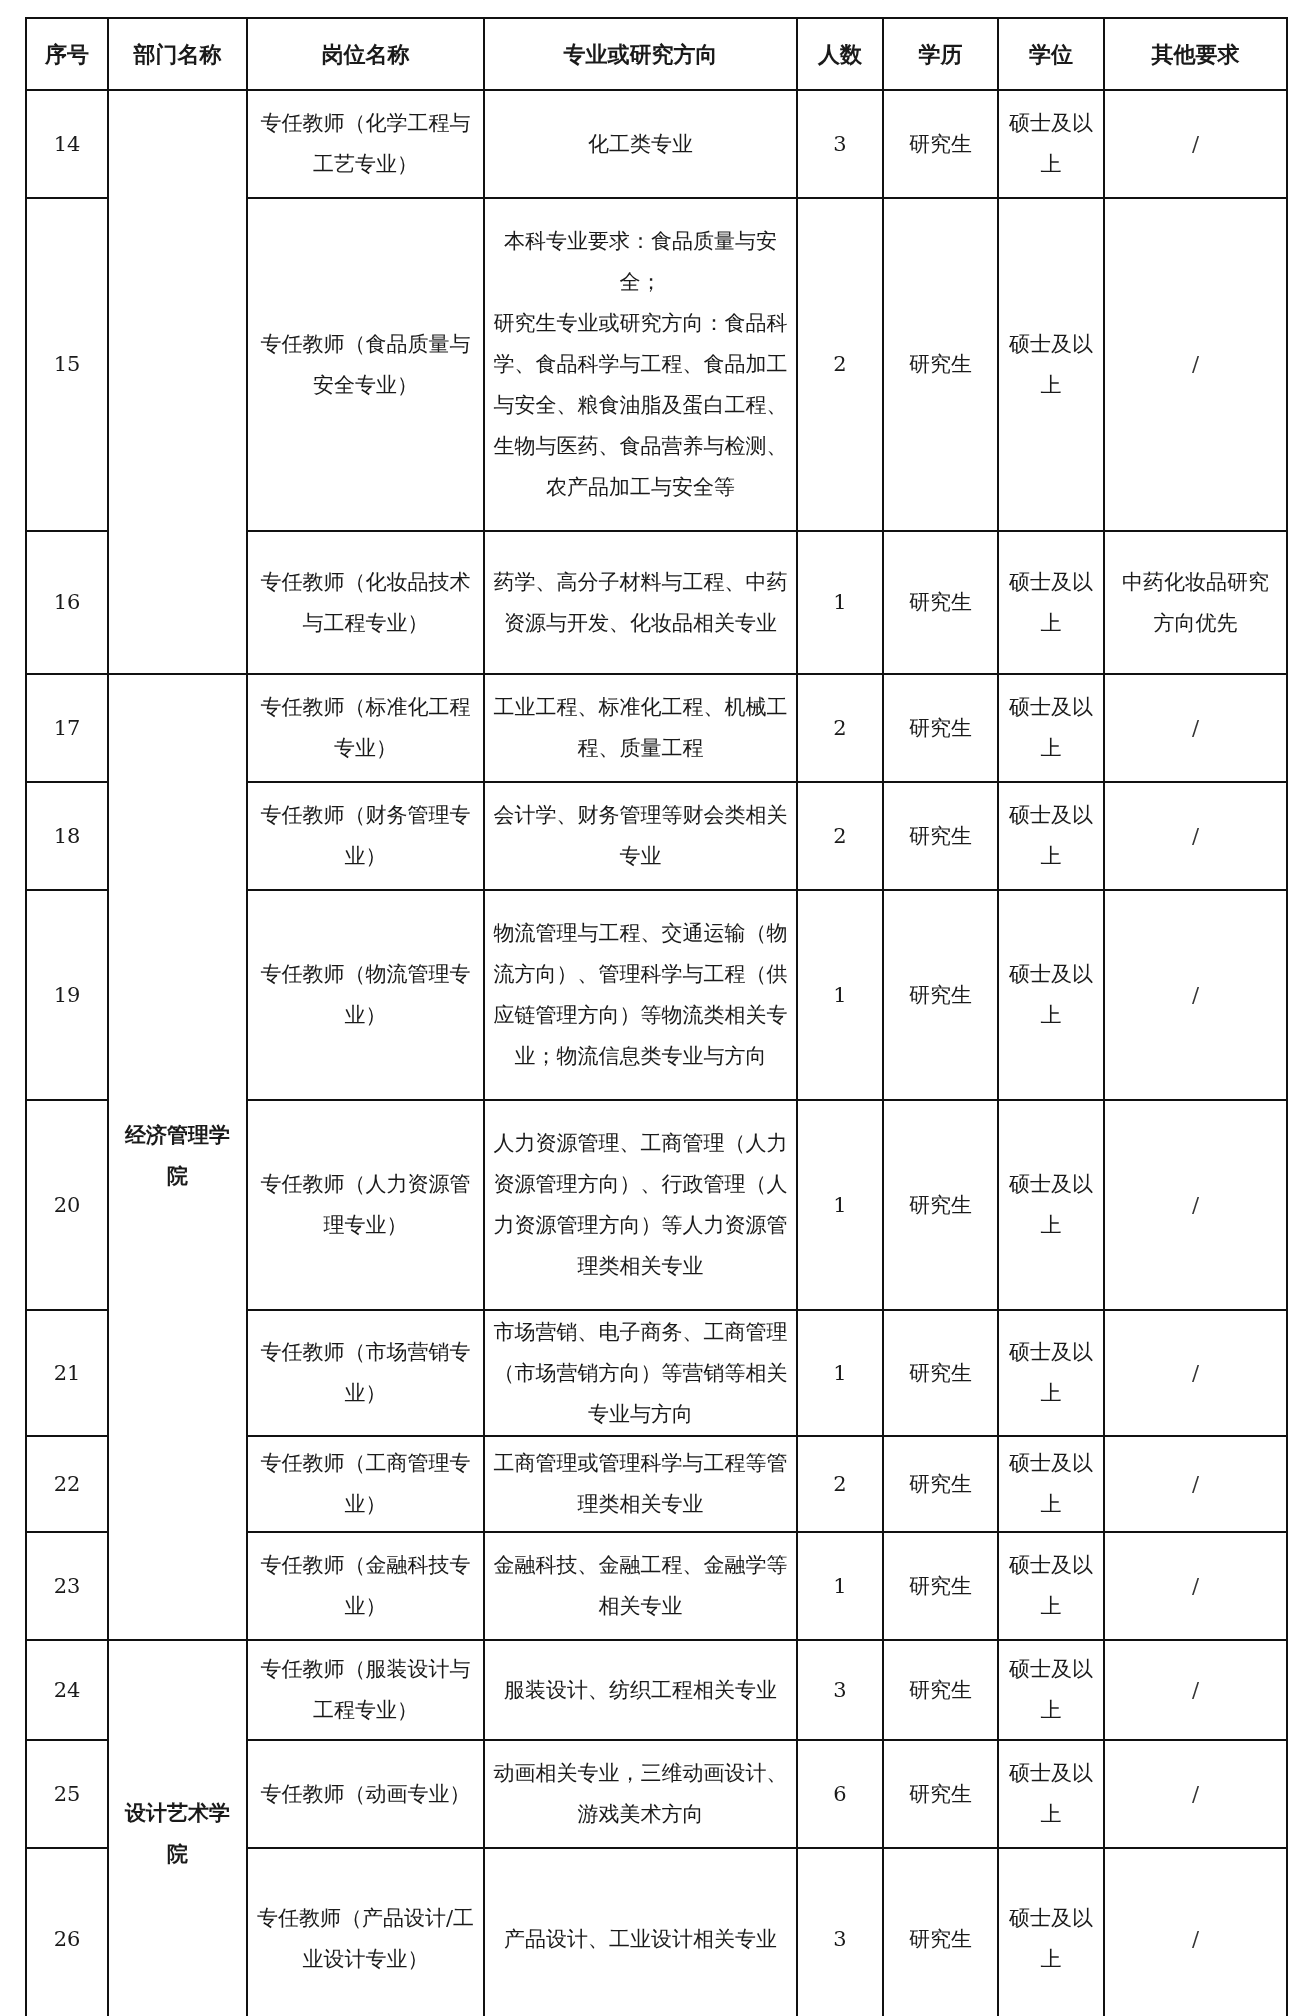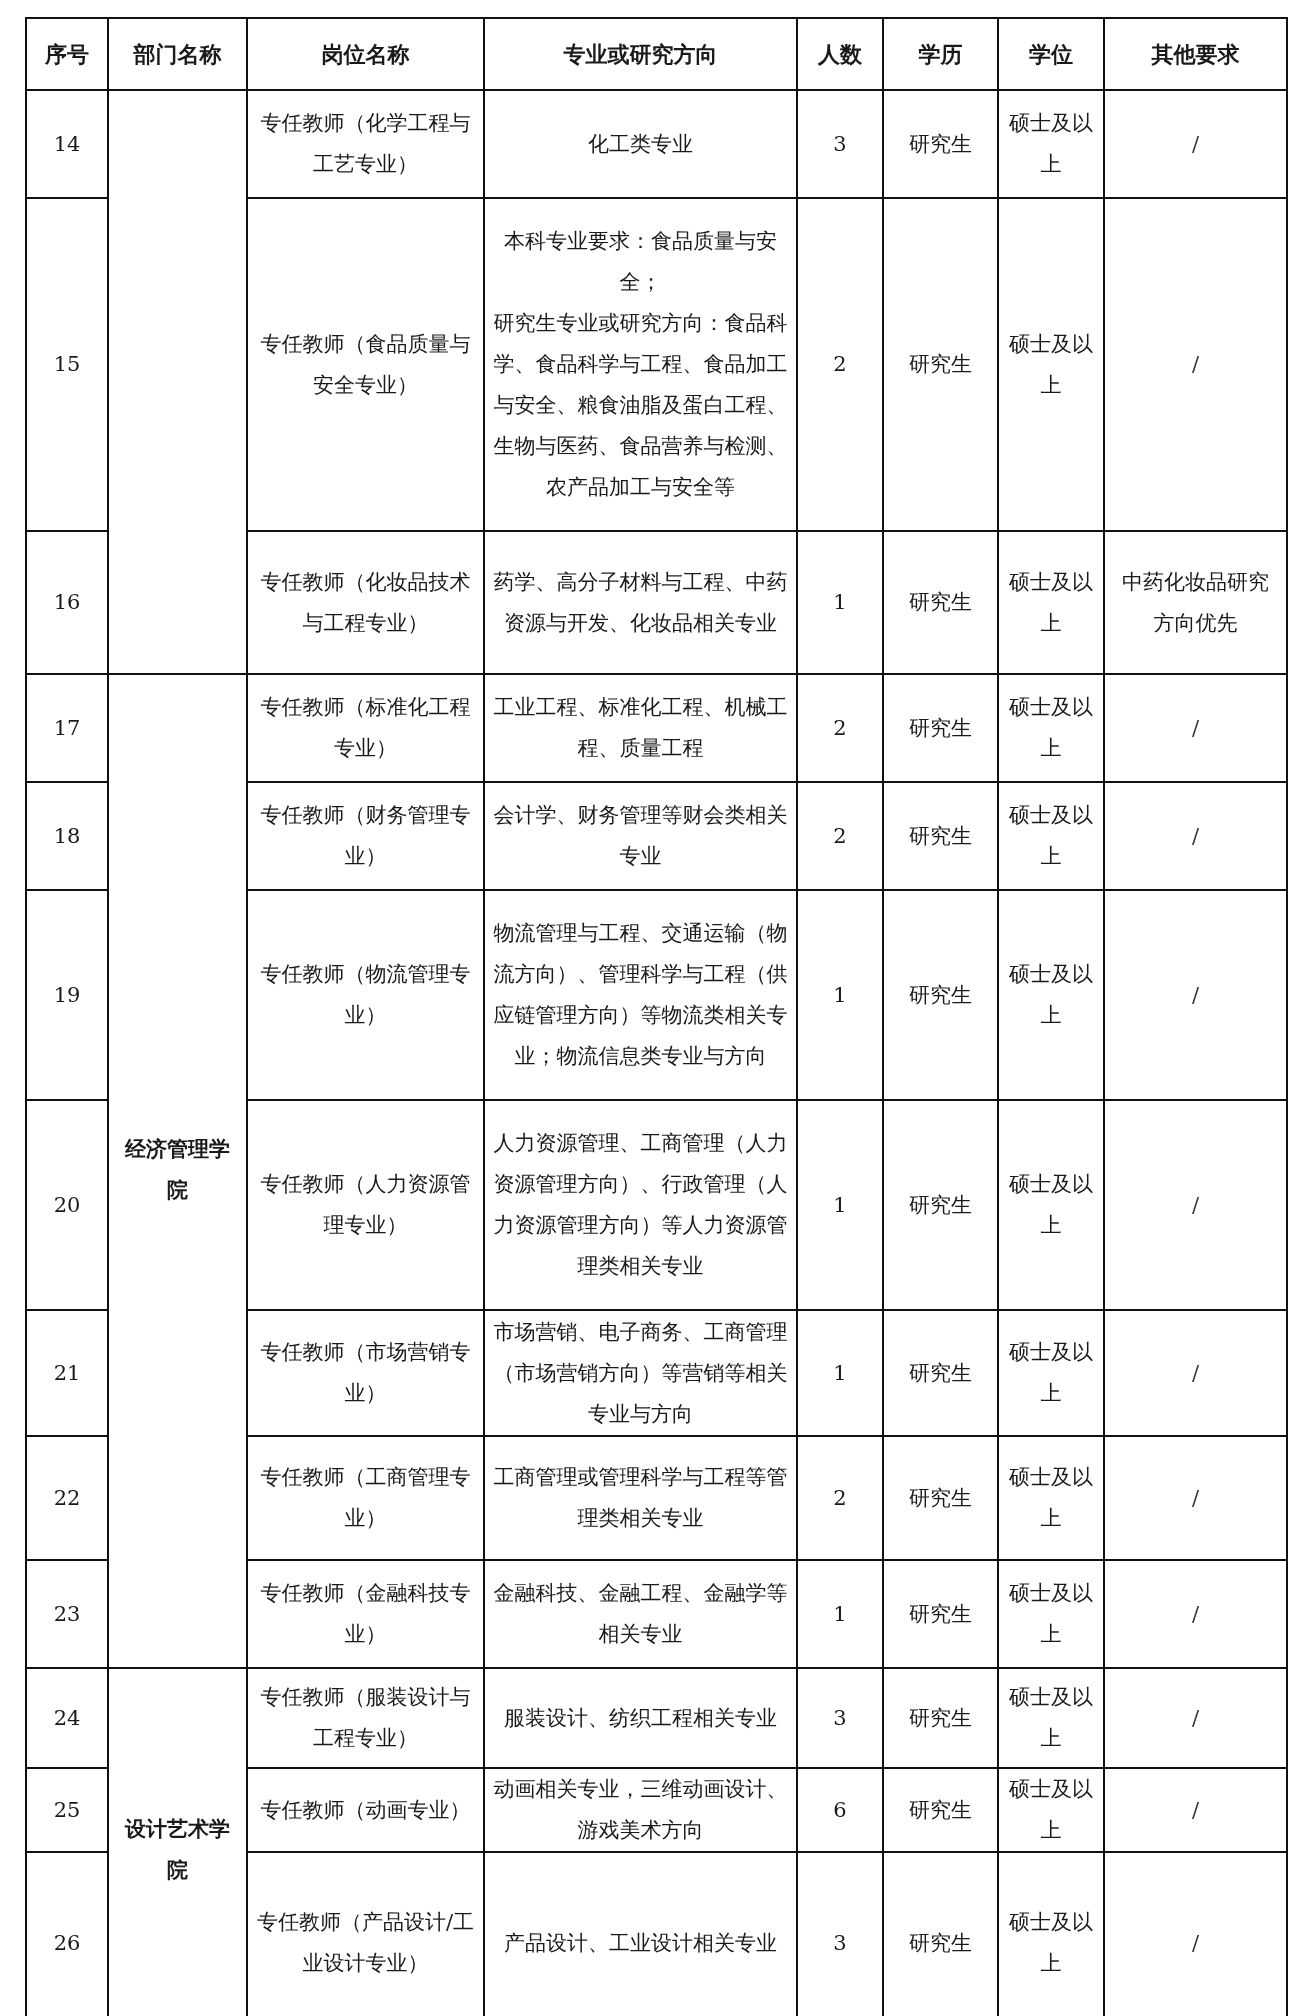--- a/index.html
+++ b/index.html
@@ -133,21 +133,21 @@
     <tr style="height:126px">
       <td>21</td>
       <td>专任教师（市场营销专业）</td>
       <td class="major">市场营销、电子商务、工商管理（市场营销方向）等营销等相关专业与方向</td>
       <td>1</td>
       <td>研究生</td>
       <td>硕士及以上</td>
       <td class="slash">/</td>
     </tr>
 
-    <tr style="height:124px">
+    <tr style="height:96px">
       <td>22</td>
       <td>专任教师（工商管理专业）</td>
       <td class="major">工商管理或管理科学与工程等管理类相关专业</td>
       <td>2</td>
       <td>研究生</td>
       <td>硕士及以上</td>
       <td class="slash">/</td>
     </tr>
 
     <tr style="height:108px">
@@ -164,21 +164,21 @@
       <td>24</td>
       <td rowspan="3" class="dept">设计艺术学院</td>
       <td>专任教师（服装设计与工程专业）</td>
       <td class="major">服装设计、纺织工程相关专业</td>
       <td>3</td>
       <td>研究生</td>
       <td>硕士及以上</td>
       <td class="slash">/</td>
     </tr>
 
-    <tr style="height:84px">
+    <tr style="height:108px">
       <td>25</td>
       <td>专任教师（动画专业）</td>
       <td class="major">动画相关专业，三维动画设计、游戏美术方向</td>
       <td>6</td>
       <td>研究生</td>
       <td>硕士及以上</td>
       <td class="slash">/</td>
     </tr>
 
     <tr style="height:182px">

